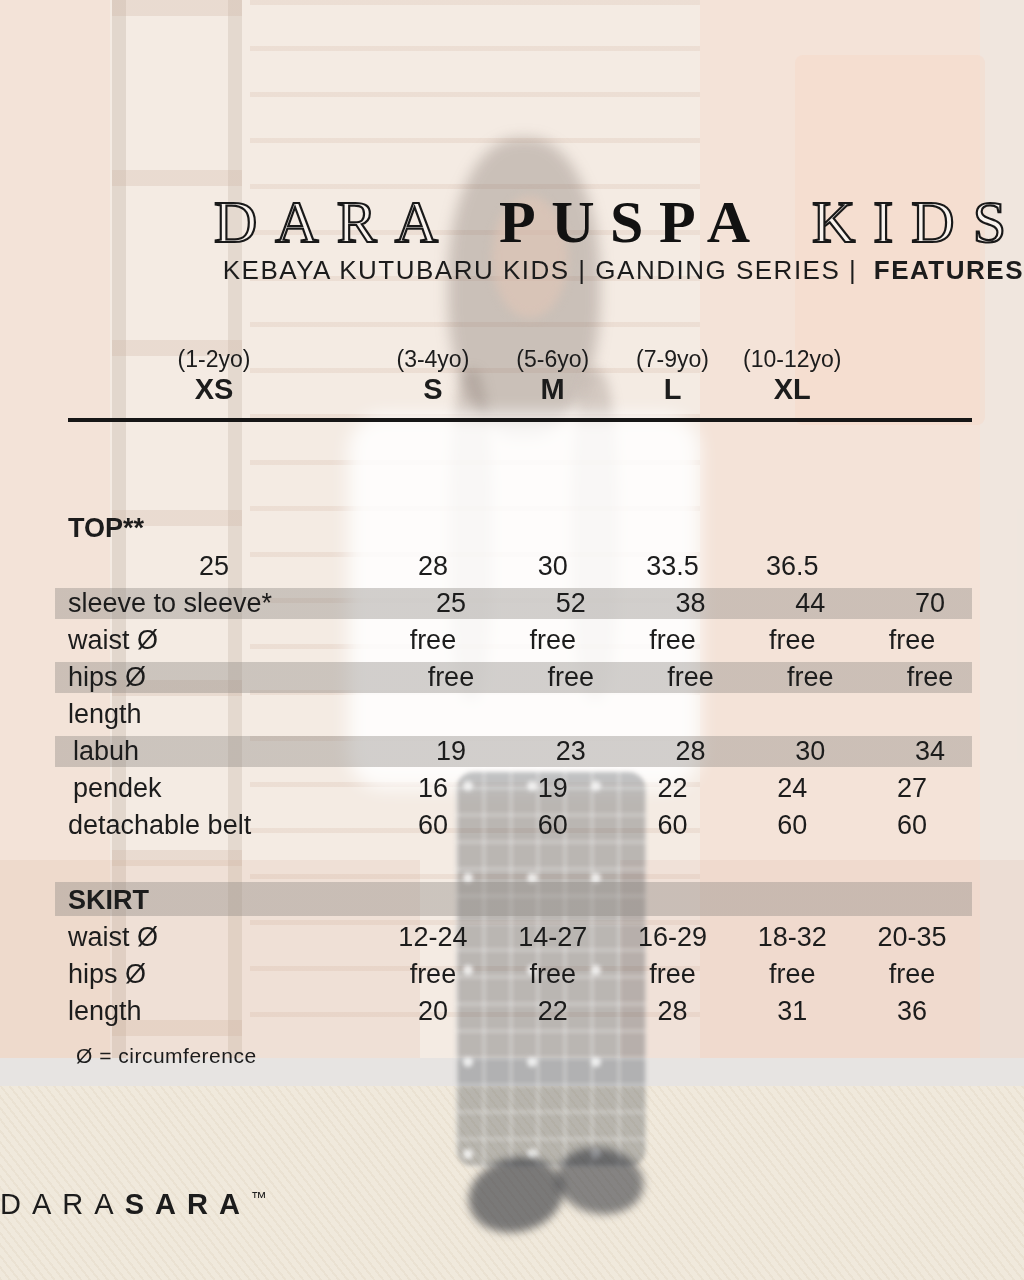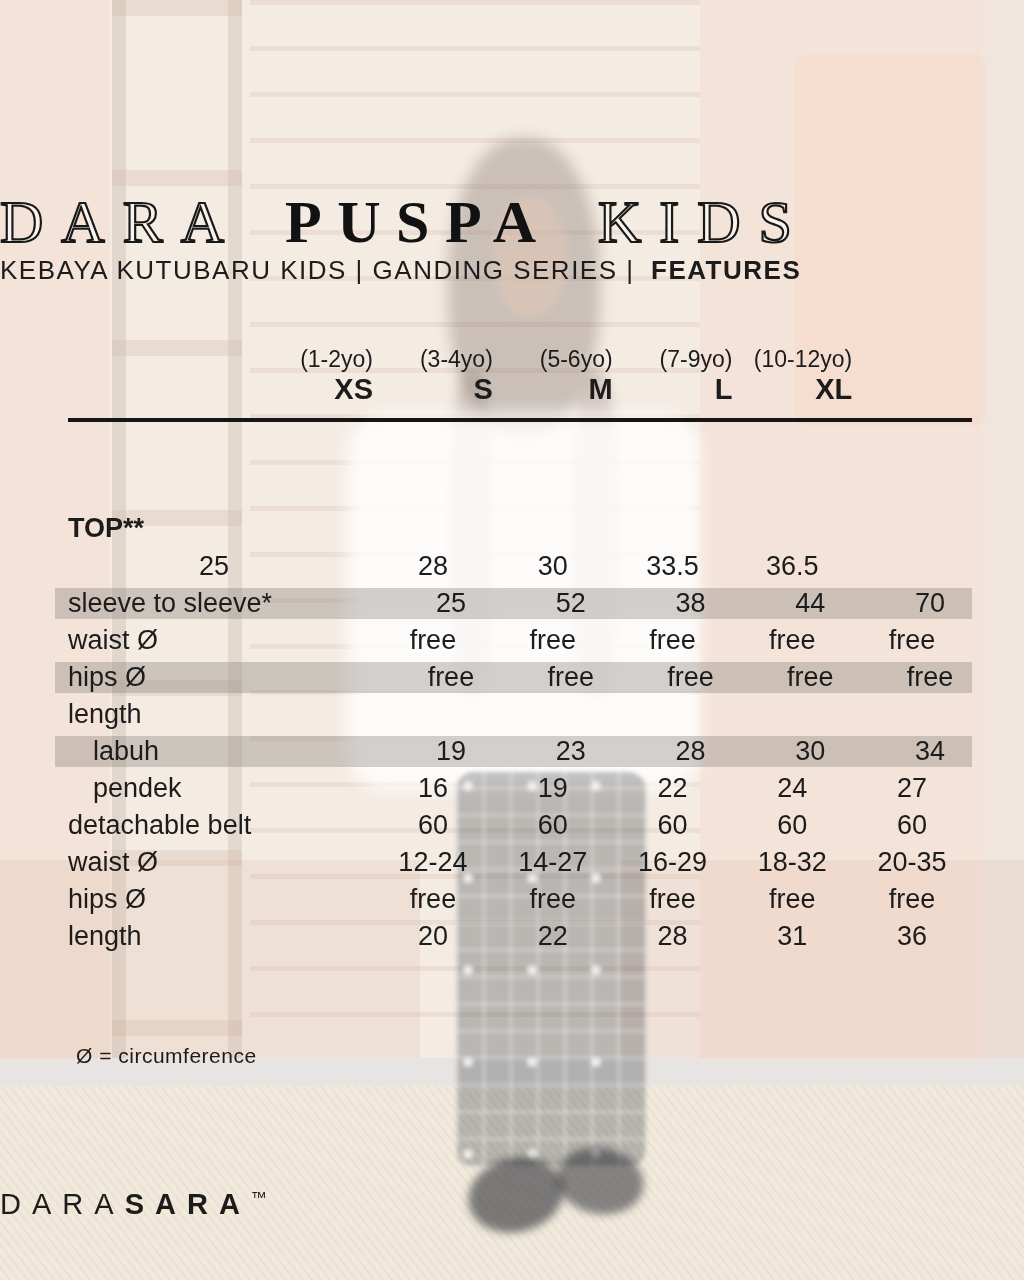--- a/index.html
+++ b/index.html
@@ -43,42 +43,42 @@
              repeating-linear-gradient(90deg, rgba(255,255,255,0.45) 0 2px, transparent 2px 27px),
              repeating-linear-gradient(0deg, rgba(255,255,255,0.45) 0 2px, transparent 2px 27px);
            background-size:64px 92px, auto, auto;
            filter:blur(2px); }
   .shoe1 { left:468px; top:1158px; width:96px; height:74px; border-radius:50%;
            background:rgba(26,29,39,0.55); filter:blur(4px); transform:rotate(-14deg); }
   .shoe2 { left:556px; top:1148px; width:88px; height:66px; border-radius:50%;
            background:rgba(26,29,39,0.50); filter:blur(4px); transform:rotate(10deg); }
 
   
-  .brand { position:absolute; top:190px; left:0; width:100%; text-align:left; }
+  .brand { position:absolute; top:190px; left:0; width:100%; text-align:right; }
   .brand-title { font-family:"Liberation Serif", serif; font-size:60px; line-height:64px;
     letter-spacing:0.30em; white-space:nowrap; }
   .brand-title .outline { color:#f9f3ee; -webkit-text-stroke:2.2px #191919; }
   .brand-title .solid { color:#121212; font-weight:700; letter-spacing:0.26em; }
   .brand-title span + span { margin-left:0.22em; }
   .brand-subtitle { margin-top:1px; font-size:26px; letter-spacing:1.5px; white-space:nowrap; }
   .brand-subtitle .bold { font-weight:700; margin-left:0.3em; }
 
   
   .grid-cols { display:grid; grid-template-columns:318px repeat(5,1fr); align-items:center; }
   .thead { position:absolute; left:55px; top:346px; width:917px; }
-  .col-head { text-align:right; }
+  .col-head { text-align:center; }
   .age  { font-size:23px; line-height:27px; }
   .size { font-size:29px; line-height:32px; font-weight:700; }
   .measure { align-self:end; padding-left:13px; font-size:27px; line-height:30px; }
   .rule { margin-left:13px; margin-top:13px; height:4px; background:#161616; }
 
   .tbody { position:absolute; left:55px; top:508px; width:917px; font-size:27px; }
   .trow { height:37px; }
   .tlabel { padding-left:13px; white-space:nowrap; }
-  .indent .tlabel { padding-left:38px; }
+  .indent .tlabel { padding-left:18px; }
   .tcell { text-align:center; }
   .trow.shaded { background:linear-gradient(to bottom, transparent 3px,
       rgba(138,133,128,0.38) 3px, rgba(138,133,128,0.38) 34px, transparent 34px);gap:36px; }
   .section-head { height:40px; font-weight:700; }
   .section-head.shaded { height:37px; margin-top:38px;
     background:linear-gradient(to bottom, rgba(138,133,128,0.38) 0 34px, transparent 34px); }
 
   .footnote { position:absolute; left:76px; top:1044px; font-size:21px; letter-spacing:0.5px; }
 
   .footer-brand { position:absolute; top:1188px; left:0; width:100%; text-align:left;
@@ -212,20 +212,23 @@
         <div class="tcell">27</div>
       </div>
       <div class="trow grid-cols">
         <div class="tlabel">detachable belt</div>
         <div class="tcell">60</div>
         <div class="tcell">60</div>
         <div class="tcell">60</div>
         <div class="tcell">60</div>
         <div class="tcell">60</div>
       </div>
+      <div class="section-head grid-cols shaded">
+        <div class="tlabel">SKIRT</div>
+      </div>
       <div class="trow grid-cols">
         <div class="tlabel">waist Ø</div>
         <div class="tcell">12-24</div>
         <div class="tcell">14-27</div>
         <div class="tcell">16-29</div>
         <div class="tcell">18-32</div>
         <div class="tcell">20-35</div>
       </div>
       <div class="trow grid-cols">
         <div class="tlabel">hips Ø</div>

